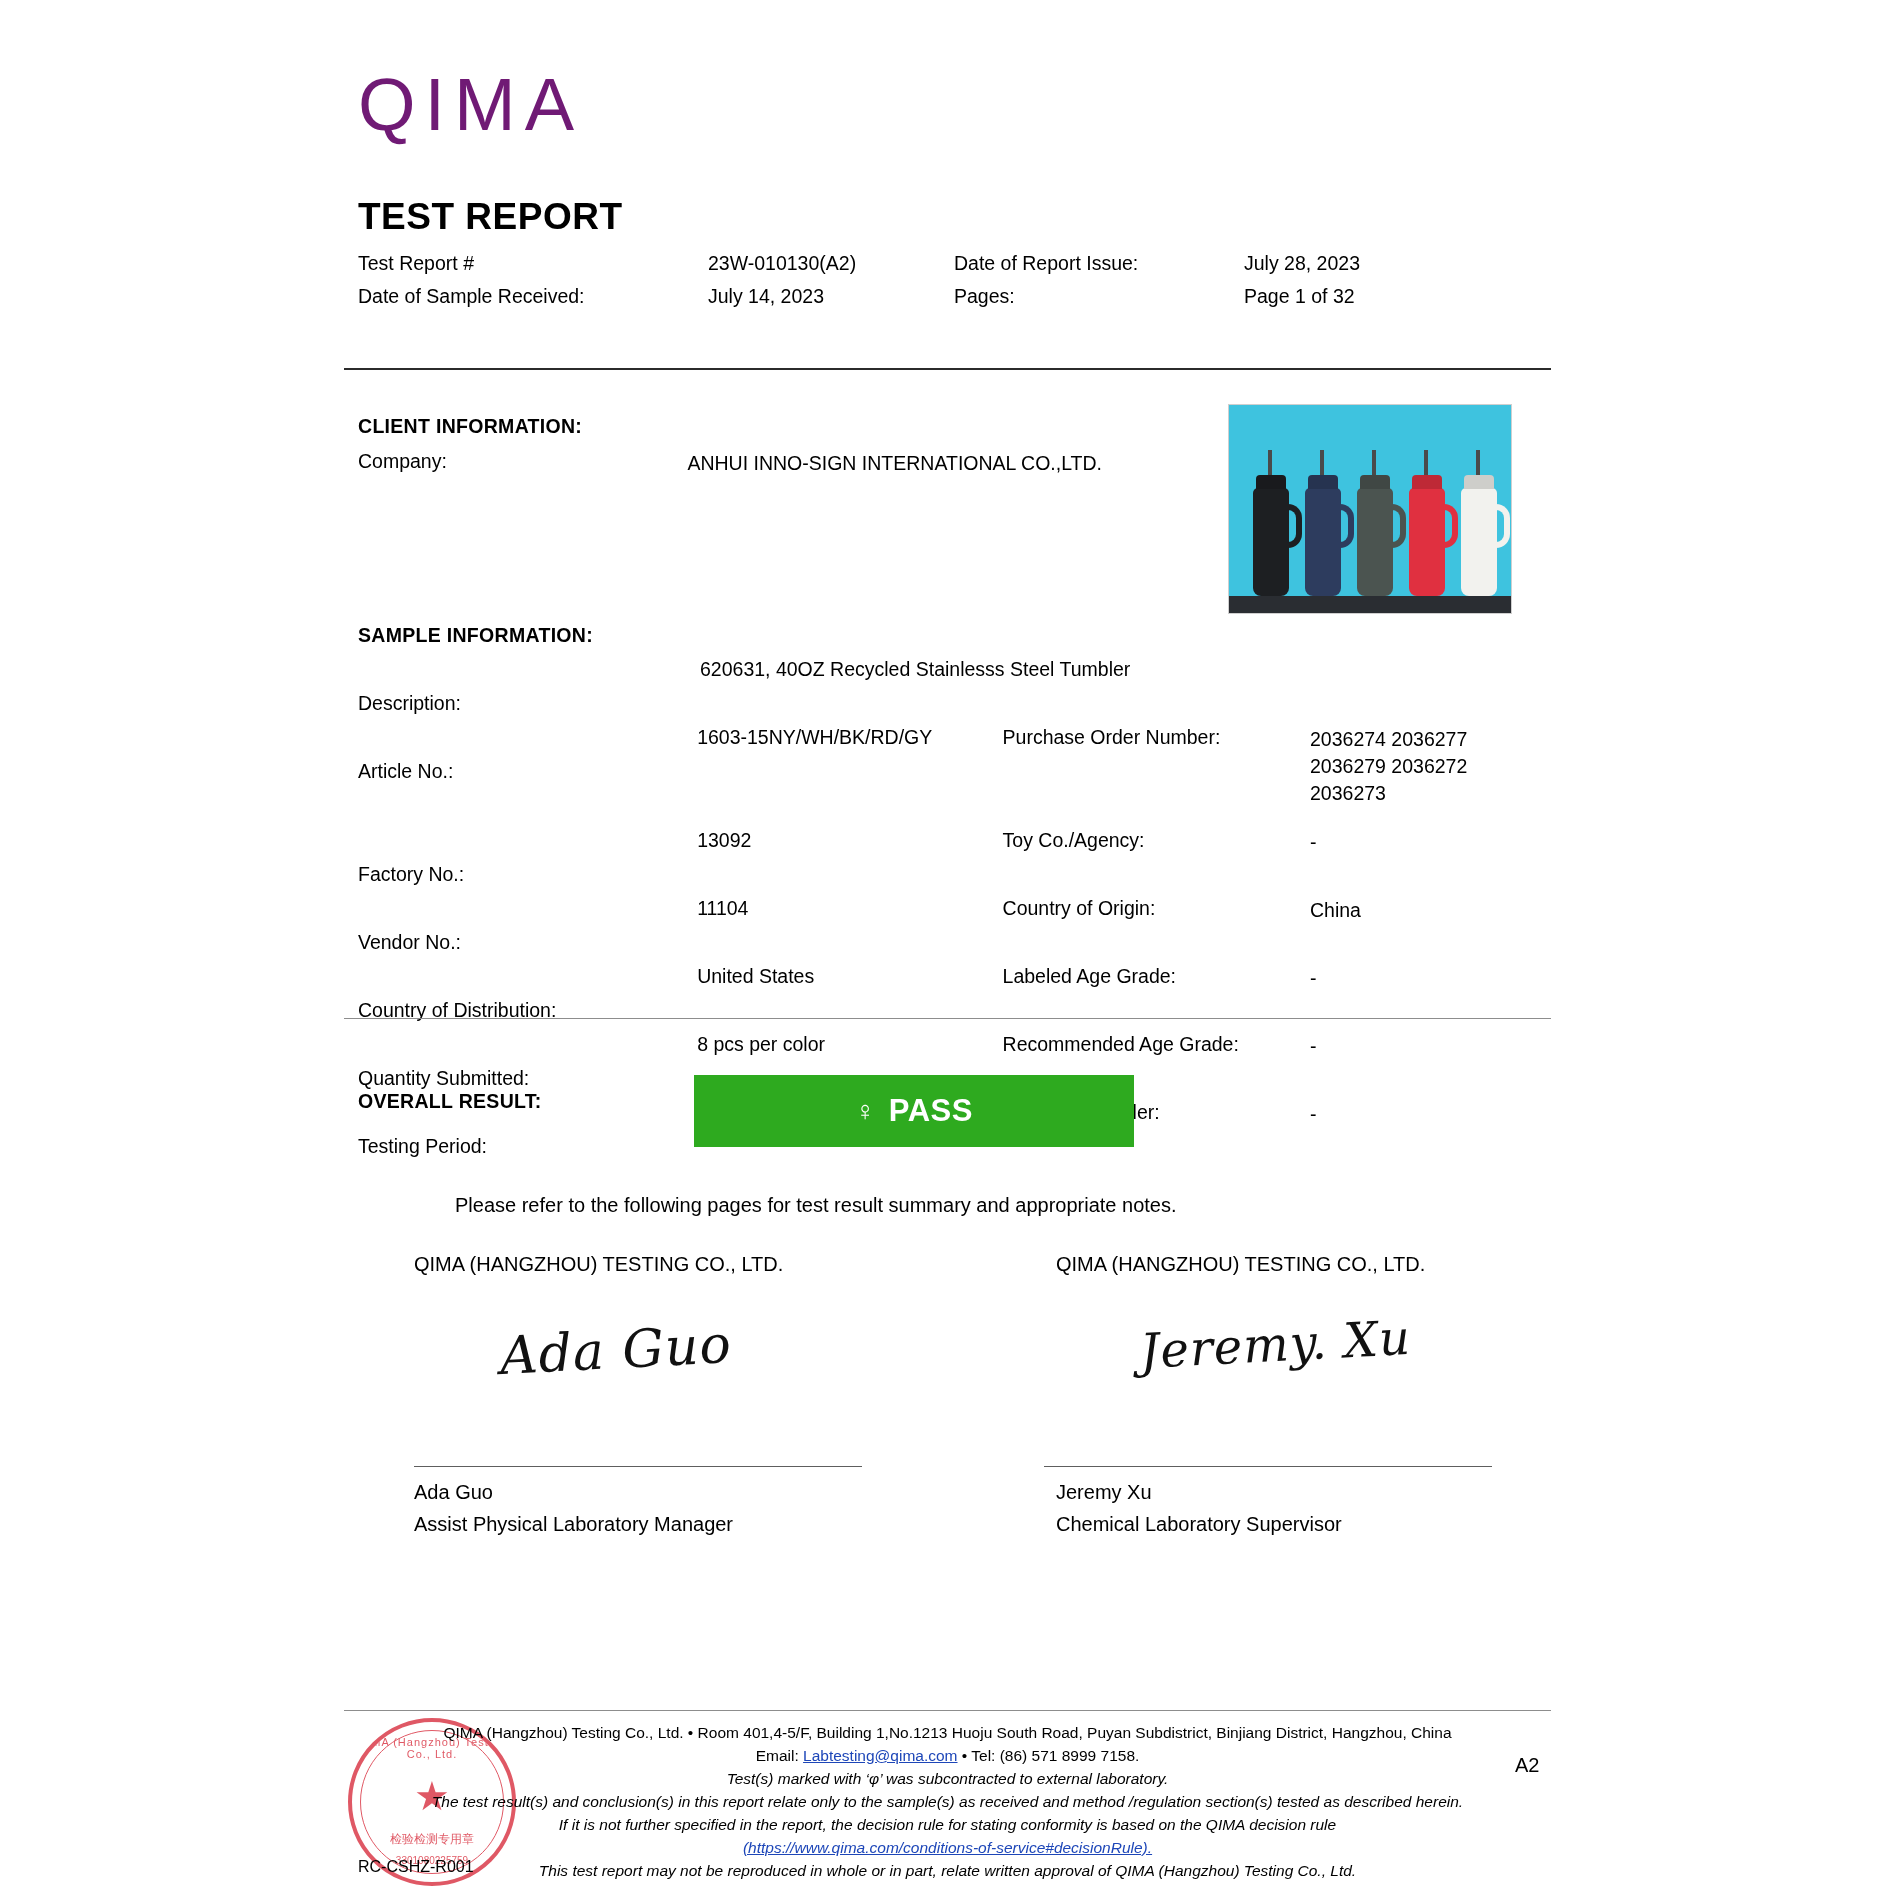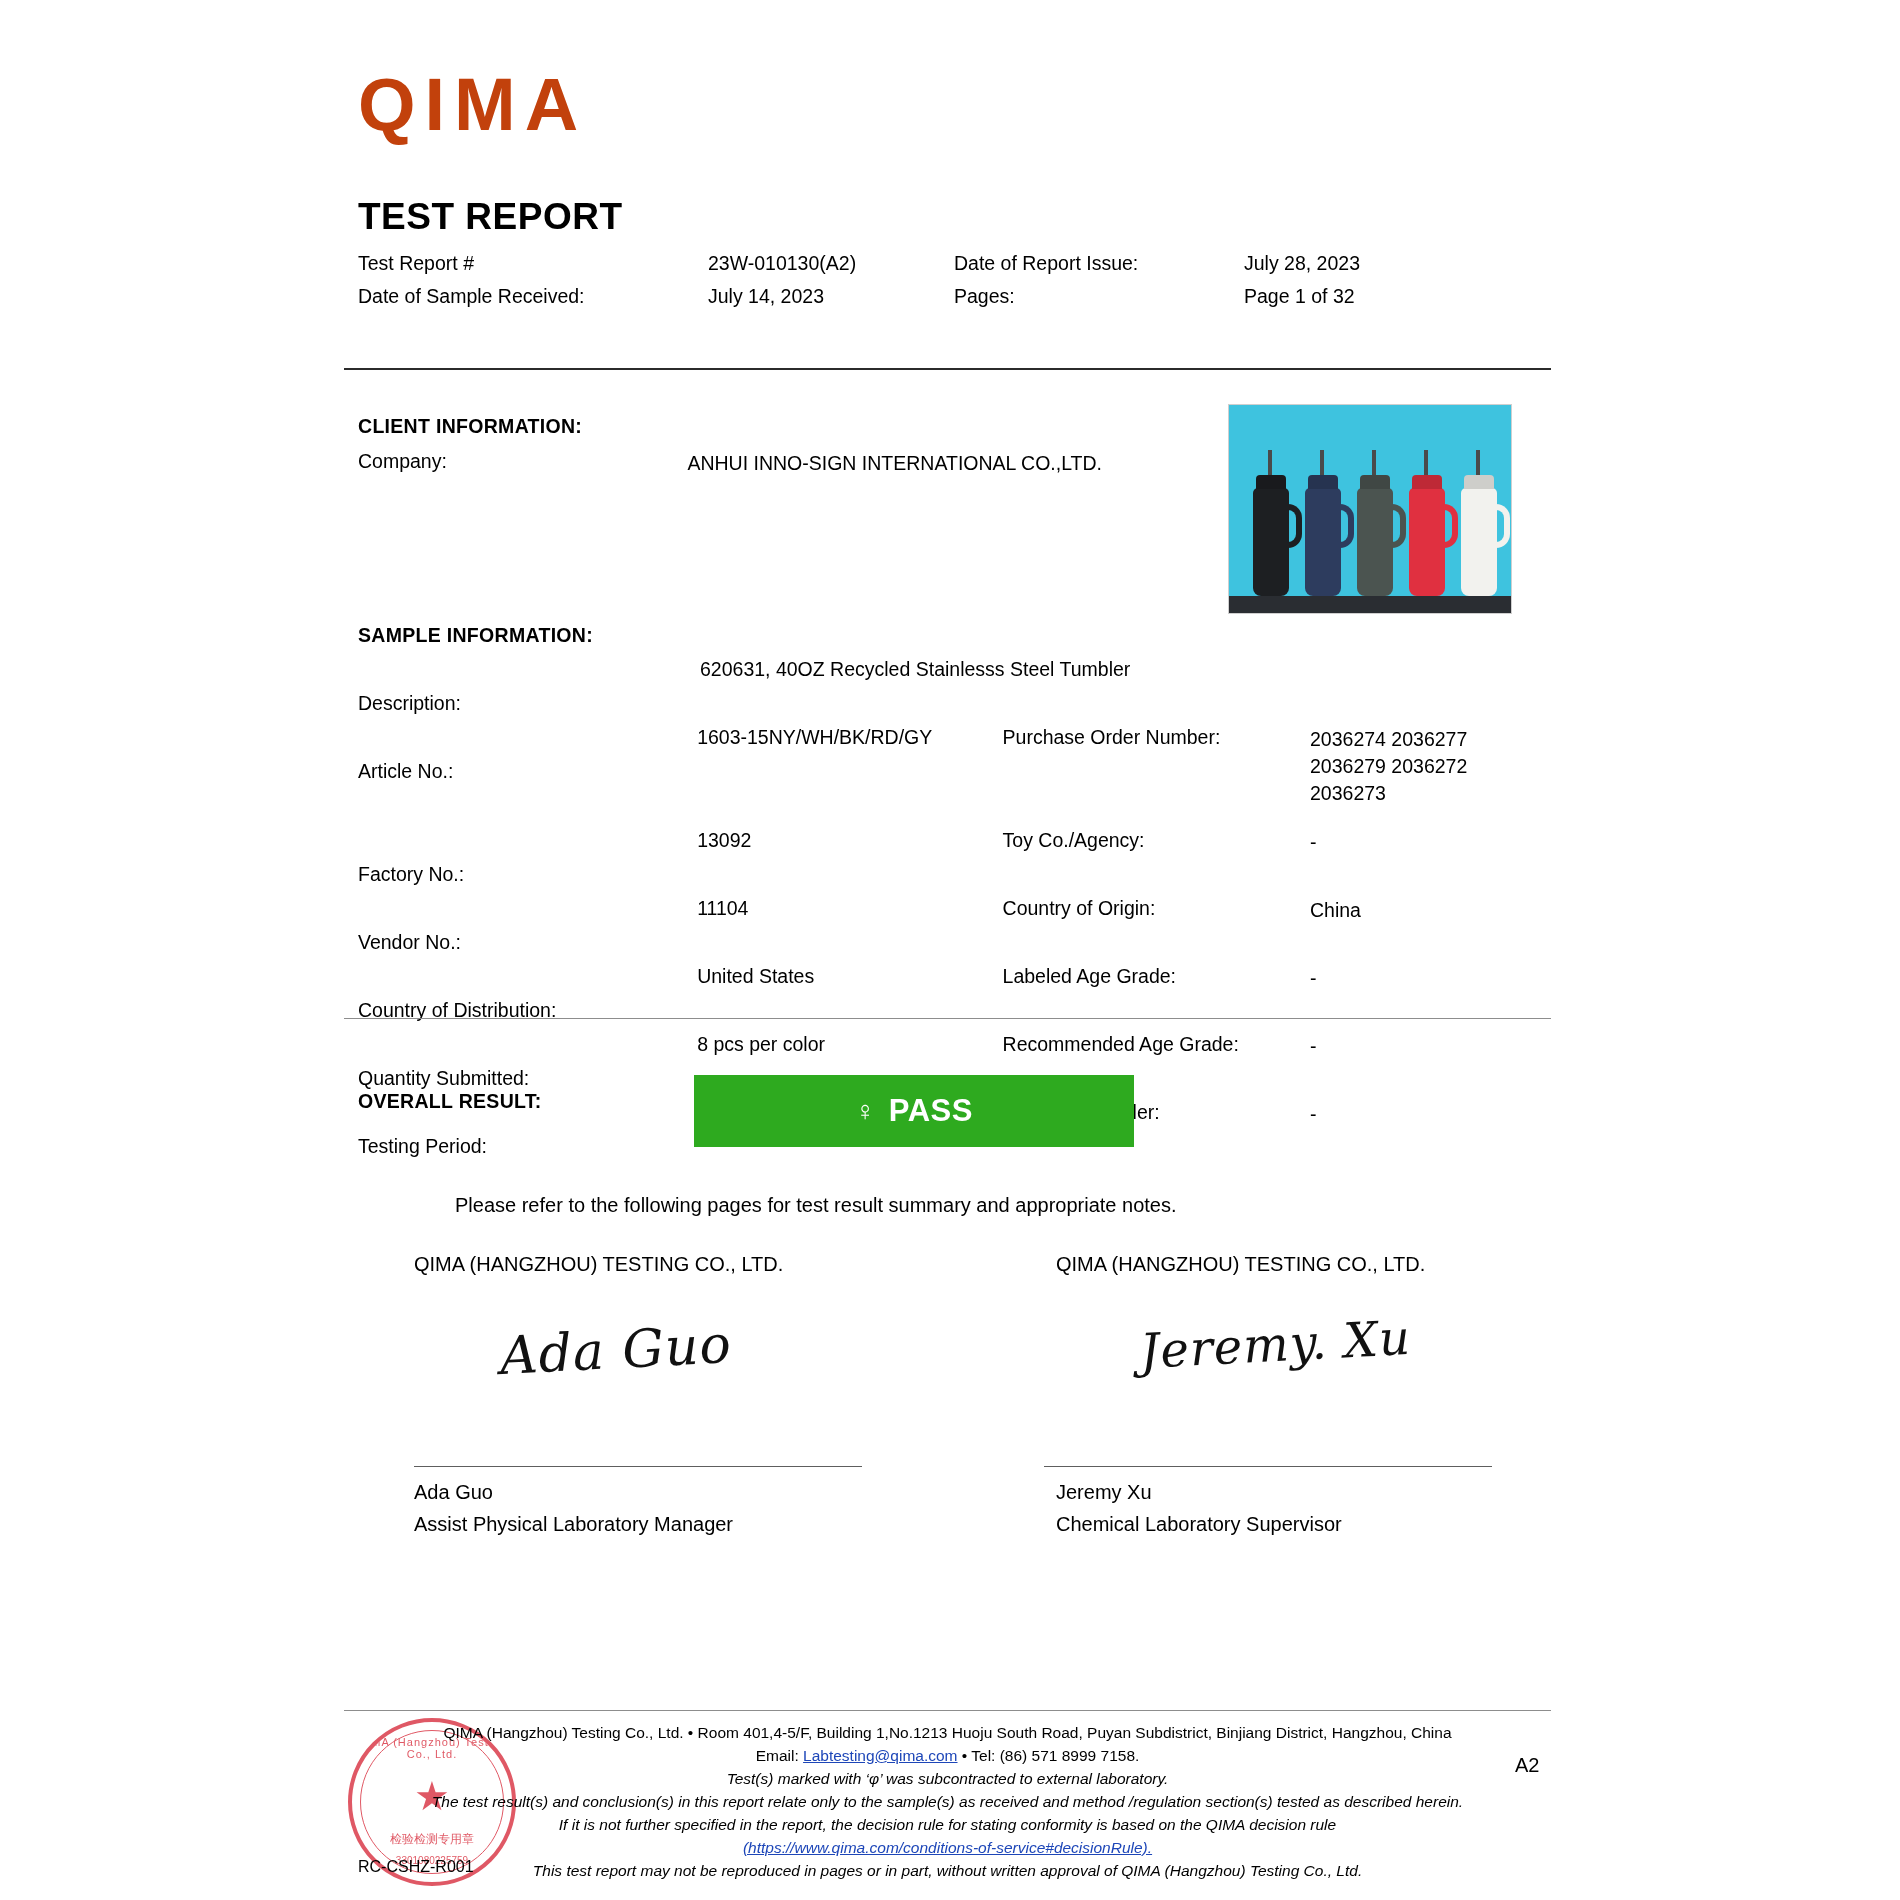--- a/index.html
+++ b/index.html
@@ -22,23 +22,23 @@
     height: 1900px;
     box-sizing: border-box;
     padding: 0;
   }
   
   .logo {
     position: absolute;
     left: 358px;
     top: 62px;
     font-size: 74px;
-    font-weight: bold;
+    font-weight: normal;
     letter-spacing: 9px;
-    color: #c2410c;
+    color: #701a75;
     font-family: "Liberation Sans", sans-serif;
   }
   
   .doc-title {
     position: absolute;
     left: 358px;
     top: 196px;
     font-size: 37px;
     font-weight: bold;
     letter-spacing: 0.5px;
@@ -459,19 +459,19 @@
     <div>QIMA (Hangzhou) Testing Co., Ltd. • Room 401,4-5/F, Building 1,No.1213 Huoju South Road, Puyan Subdistrict, Binjiang District, Hangzhou, China</div>
     <div>
       <span>Email:</span>
       <span class="link">Labtesting@qima.com</span>
       <span>• Tel: (86) 571 8999 7158.</span>
     </div>
     <div class="it">Test(s) marked with ‘φ’ was subcontracted to external laboratory.</div>
     <div class="it">The test result(s) and conclusion(s) in this report relate only to the sample(s) as received and method /regulation section(s) tested as described herein.</div>
     <div class="it">If it is not further specified in the report, the decision rule for stating conformity is based on the QIMA decision rule</div>
     <div class="it link">(https://www.qima.com/conditions-of-service#decisionRule).</div>
-    <div class="it">This test report may not be reproduced in pages or in part, without written approval of QIMA (Hangzhou) Testing Co., Ltd.</div>
+    <div class="it">This test report may not be reproduced in whole or in part, relate written approval of QIMA (Hangzhou) Testing Co., Ltd.</div>
   </div>
 
   <div class="doc-code">RC-CSHZ-R001</div>
   <div class="page-code">A2</div>
 
 </div>
 
 </body></html>

